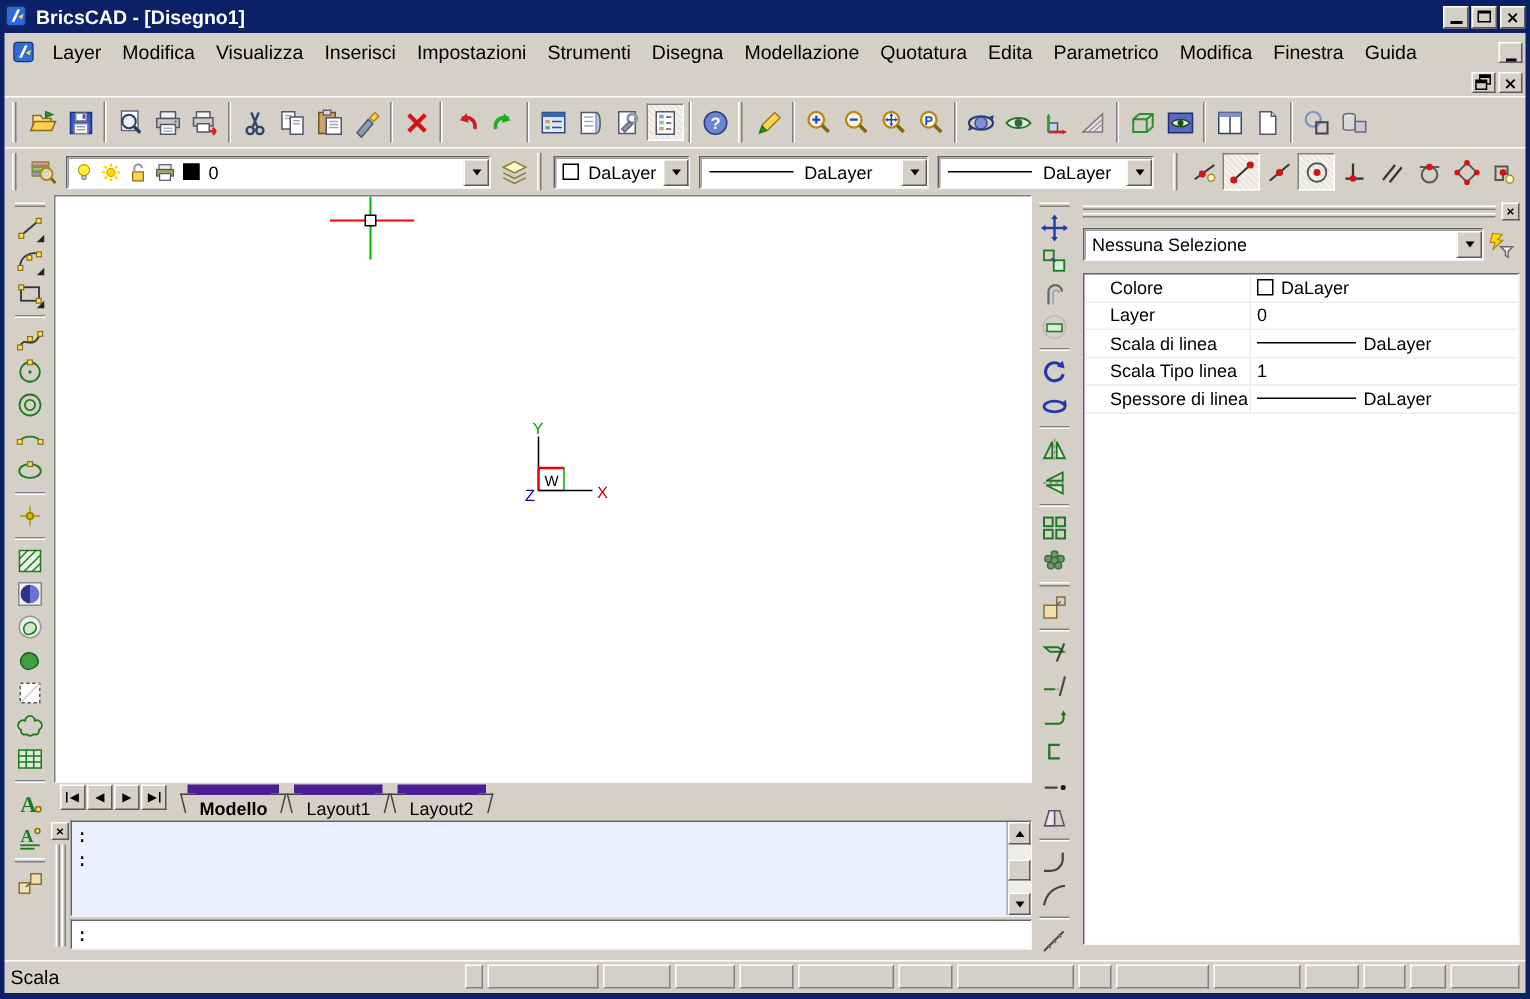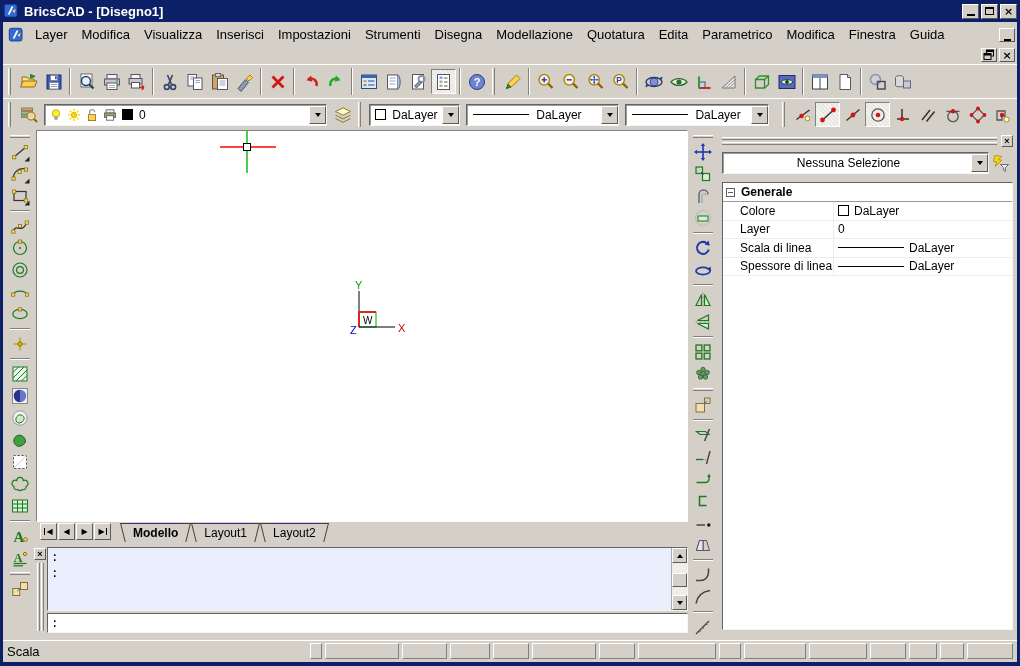--- a/index.html
+++ b/index.html
@@ -71,21 +71,21 @@
   #canvas svg{position:absolute;}
 
   
   #tabbar{position:absolute;left:36px;top:522px;width:652px;height:22px;display:flex;align-items:flex-start;padding:1px 0 0 4px;}
   .navbtn{width:17px;height:17px;background:#d4d0c8;border:1px solid;border-color:#fff #5a5a5a #5a5a5a #fff;
           display:flex;align-items:center;justify-content:center;margin-right:1px;font-size:7px;gap:1px;padding:0;flex:0 0 auto;}
   .navbtn .bar{width:1px;height:7px;background:#000;}
   .navbtn .tri{font-family:"DejaVu Sans",sans-serif;font-size:8px;line-height:1;}
   .tabs{display:flex;align-items:flex-start;margin-left:8px;}
   .tab{position:relative;height:19px;line-height:18px;padding:0 8px;font-size:12px;background:#d4d0c8;
-       border-top:1px solid #4c1d95;margin:0 5px;white-space:nowrap;}
+       border-top:7px solid #4c1d95;margin:0 5px;white-space:nowrap;}
   .tab::before{content:"";position:absolute;top:-1px;bottom:0;left:-5px;width:9px;background:#d4d0c8;
        border-left:1px solid #404040;border-top:1px solid #404040;transform:skewX(14deg);transform-origin:top;}
   .tab::after{content:"";position:absolute;top:-1px;bottom:0;right:-5px;width:9px;background:#d4d0c8;
        border-right:1px solid #404040;border-top:1px solid #404040;transform:skewX(-14deg);transform-origin:top;}
   .tab.active{font-weight:bold;z-index:2;}
   .tab .lbl{position:relative;z-index:1;}
 
   
   #command-dock{position:absolute;left:33px;top:547px;width:655px;height:86px;display:flex;}
   .dockstrip{width:14px;display:flex;flex-direction:column;align-items:center;padding-top:1px;flex:0 0 auto;}
@@ -105,21 +105,21 @@
             border:1px solid;border-color:#fff #5a5a5a #5a5a5a #fff;}
   .tri-u{width:0;height:0;border-left:3.5px solid transparent;border-right:3.5px solid transparent;border-bottom:4.5px solid #000;}
   .cmd-input{height:20px;margin-top:2px;background:#fff;border:1px solid;border-color:#636363 #f6f6f6 #f6f6f6 #636363;
              font-family:"DejaVu Sans Mono",monospace;font-size:12.5px;line-height:18px;padding:0 3px;}
 
   
   #props-panel{position:absolute;left:718px;top:130px;width:299px;height:510px;padding:2px 4px;}
   .pgrip-row{display:flex;align-items:center;height:14px;margin-top:2px;}
   .pgrips{flex:1;display:flex;flex-direction:column;gap:2px;margin-right:4px;}
   .pgrips i{display:block;height:3px;border-top:1px solid #fff;border-bottom:1px solid #808080;}
-  .selrow{display:flex;align-items:center;margin-top:4px;text-align:center;}
+  .selrow{display:flex;align-items:center;margin-top:4px;}
   .selrow .combo{flex:1;margin:0;}
   .pfilter{width:24px;height:22px;display:flex;align-items:center;justify-content:center;border:1px solid transparent;background:none;padding:0;}
   .pgrid{margin-top:8px;height:448px;background:#fff;border:1px solid;border-color:#636363 #f6f6f6 #f6f6f6 #636363;
          font-size:12px;overflow:hidden;}
   .pghead{display:flex;align-items:center;height:19px;padding-left:3px;border-bottom:1px solid #9a9a9a;}
   .minusbox{width:9px;height:9px;border:1px solid #55606e;display:flex;align-items:center;justify-content:center;margin-right:6px;flex:0 0 aupx;}
   .minusbox i{display:block;width:5px;height:1px;background:#55606e;}
   .pghead b{font-size:12px;}
   .prow{display:flex;height:18.5px;align-items:center;border-bottom:1px solid #ececec;}
   .plabel{width:110px;padding-left:17px;white-space:nowrap;overflow:hidden;flex:0 0 auto;}
@@ -1152,26 +1152,20 @@
       <button class="pfilter">
           <span class="ticon" id="ic-filter">
             <svg width="20" height="20" viewBox="0 0 20 20">
               <path d="M4 2.5l6.5.8-3.2 3.4 3.6.5-6.8 6.3 1.8-4.6-3.4-.6z" fill="#ffd700" stroke="#a8861c" stroke-width="0.8"></path>
               <path d="M9.5 11.5h8l-3.1 3.1v3.9l-1.8-1.2v-2.7z" fill="#f4f4f4" stroke="#667"></path>
             </svg>
           </span>
         </button>
     </div>
     <div class="pgrid">
-      <div class="pghead">
-        <span class="minusbox">
-            <i></i>
-          </span>
-        <b>Generale</b>
-      </div>
       <div id="prop-rows">
           <div class="prow">
             <span class="plabel">Colore</span>
             <span class="pvalue">
               <span class="swatch" style="background: rgb(255, 255, 255);"></span>
               <span>DaLayer</span>
             </span>
           </div>
           <div class="prow">
             <span class="plabel">Layer</span>
@@ -1180,20 +1174,26 @@
             </span>
           </div>
           <div class="prow">
             <span class="plabel">Scala di linea</span>
             <span class="pvalue">
               <span class="pline"></span>
               <span>DaLayer</span>
             </span>
           </div>
           <div class="prow">
+            <span class="plabel">Scala Tipo linea</span>
+            <span class="pvalue">
+              <span>1</span>
+            </span>
+          </div>
+          <div class="prow">
             <span class="plabel">Spessore di linea</span>
             <span class="pvalue">
               <span class="pline"></span>
               <span>DaLayer</span>
             </span>
           </div>
         </div>
     </div>
   </div>
 

